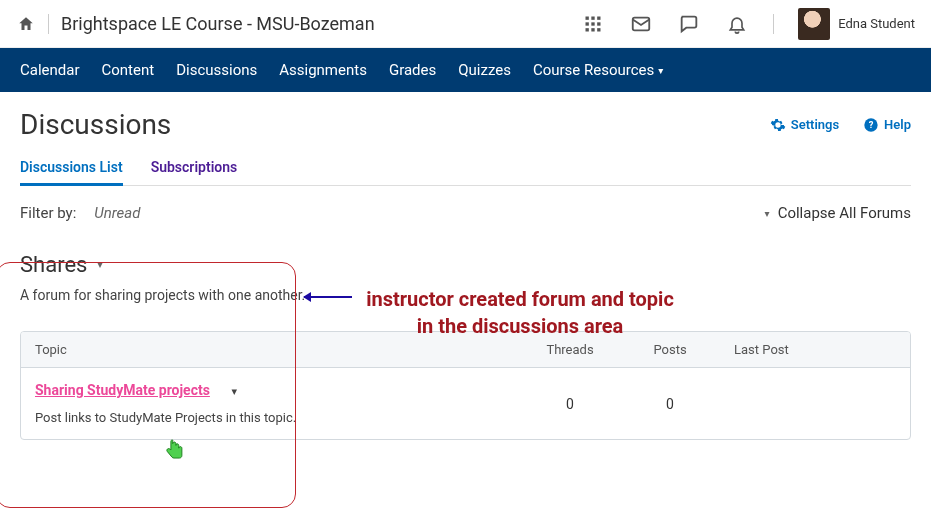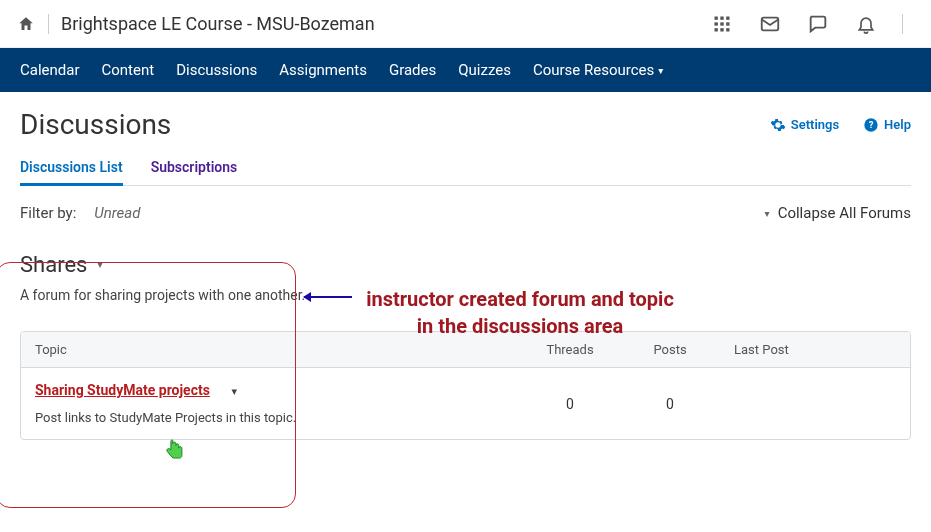--- a/index.html
+++ b/index.html
@@ -69,21 +69,21 @@
   
   .topic-table { width: 100%; border: 1px solid #d3d9de; border-radius:4px; overflow:hidden; }
   .thead { display:flex; background:#f5f7f9; border-bottom:1px solid #d3d9de; font-size:13px; color:#555;}
   .col { padding: 10px 14px; }
   .c-topic { flex: 1; }
   .c-threads { width: 100px; text-align:center;}
   .c-posts { width: 100px; text-align:center;}
   .c-last { width: 190px; }
   .trow { display:flex; font-size:14px; }
   .trow .col { padding: 14px; }
-  .topic-link { color:#b91c1c; font-weight:700; text-decoration: underline; cursor:pointer; display:inline; }
+  .topic-link { color:#ec4899; font-weight:700; text-decoration: underline; cursor:pointer; display:inline; }
   .topic-caret { margin-left: 18px; font-size:11px; color:#444; cursor:pointer;}
   .topic-desc { font-size: 13px; color:#444; margin-top: 12px; }
   .cell-center { display:flex; align-items:center; justify-content:center; }
 
   
   .annotation-box { position:absolute; border:1.5px solid #c1272d; border-radius: 14px; pointer-events:none;}
   .annotation-arrow { position:absolute; display:flex; align-items:center; color:#1b0aa1; pointer-events:none;}
   .arrow-line { width:48px; height:2px; background:#1b0aa1; position:relative;}
   .arrow-line::before { content:''; position:absolute; left:-1px; top:-4px; border-top:5px solid transparent; border-bottom:5px solid transparent; border-right:8px solid #1b0aa1;}
   .annotation-text { position:absolute; color:#a01820; font-weight:700; font-size:20px; line-height:1.35; pointer-events:none;}
@@ -127,20 +127,24 @@
         <path d="M4 4h14a2 2 0 012 2v8a2 2 0 01-2 2H9l-5 4V6a2 2 0 012-2z"></path>
       </svg>
   </span>
   <span class="hdr-icon">
     <svg viewBox="0 0 24 24" width="20" height="20" fill="none" stroke="#555" stroke-width="2">
         <path d="M18 16v-5a6 6 0 10-12 0v5l-2 3h16z"></path>
         <path d="M10 21a2 2 0 004 0"></path>
       </svg>
   </span>
   <span class="divider-vert"></span>
+  <div class="user-area">
+    <div class="avatar"></div>
+    <span class="user-name">Edna Student</span>
+  </div>
 </div>
 
 <div class="nav-bar">
   <span class="nav-item">Calendar</span>
   <span class="nav-item">Content</span>
   <span class="nav-item">Discussions</span>
   <span class="nav-item">Assignments</span>
   <span class="nav-item">Grades</span>
   <span class="nav-item">Quizzes</span>
   <span class="nav-item">

